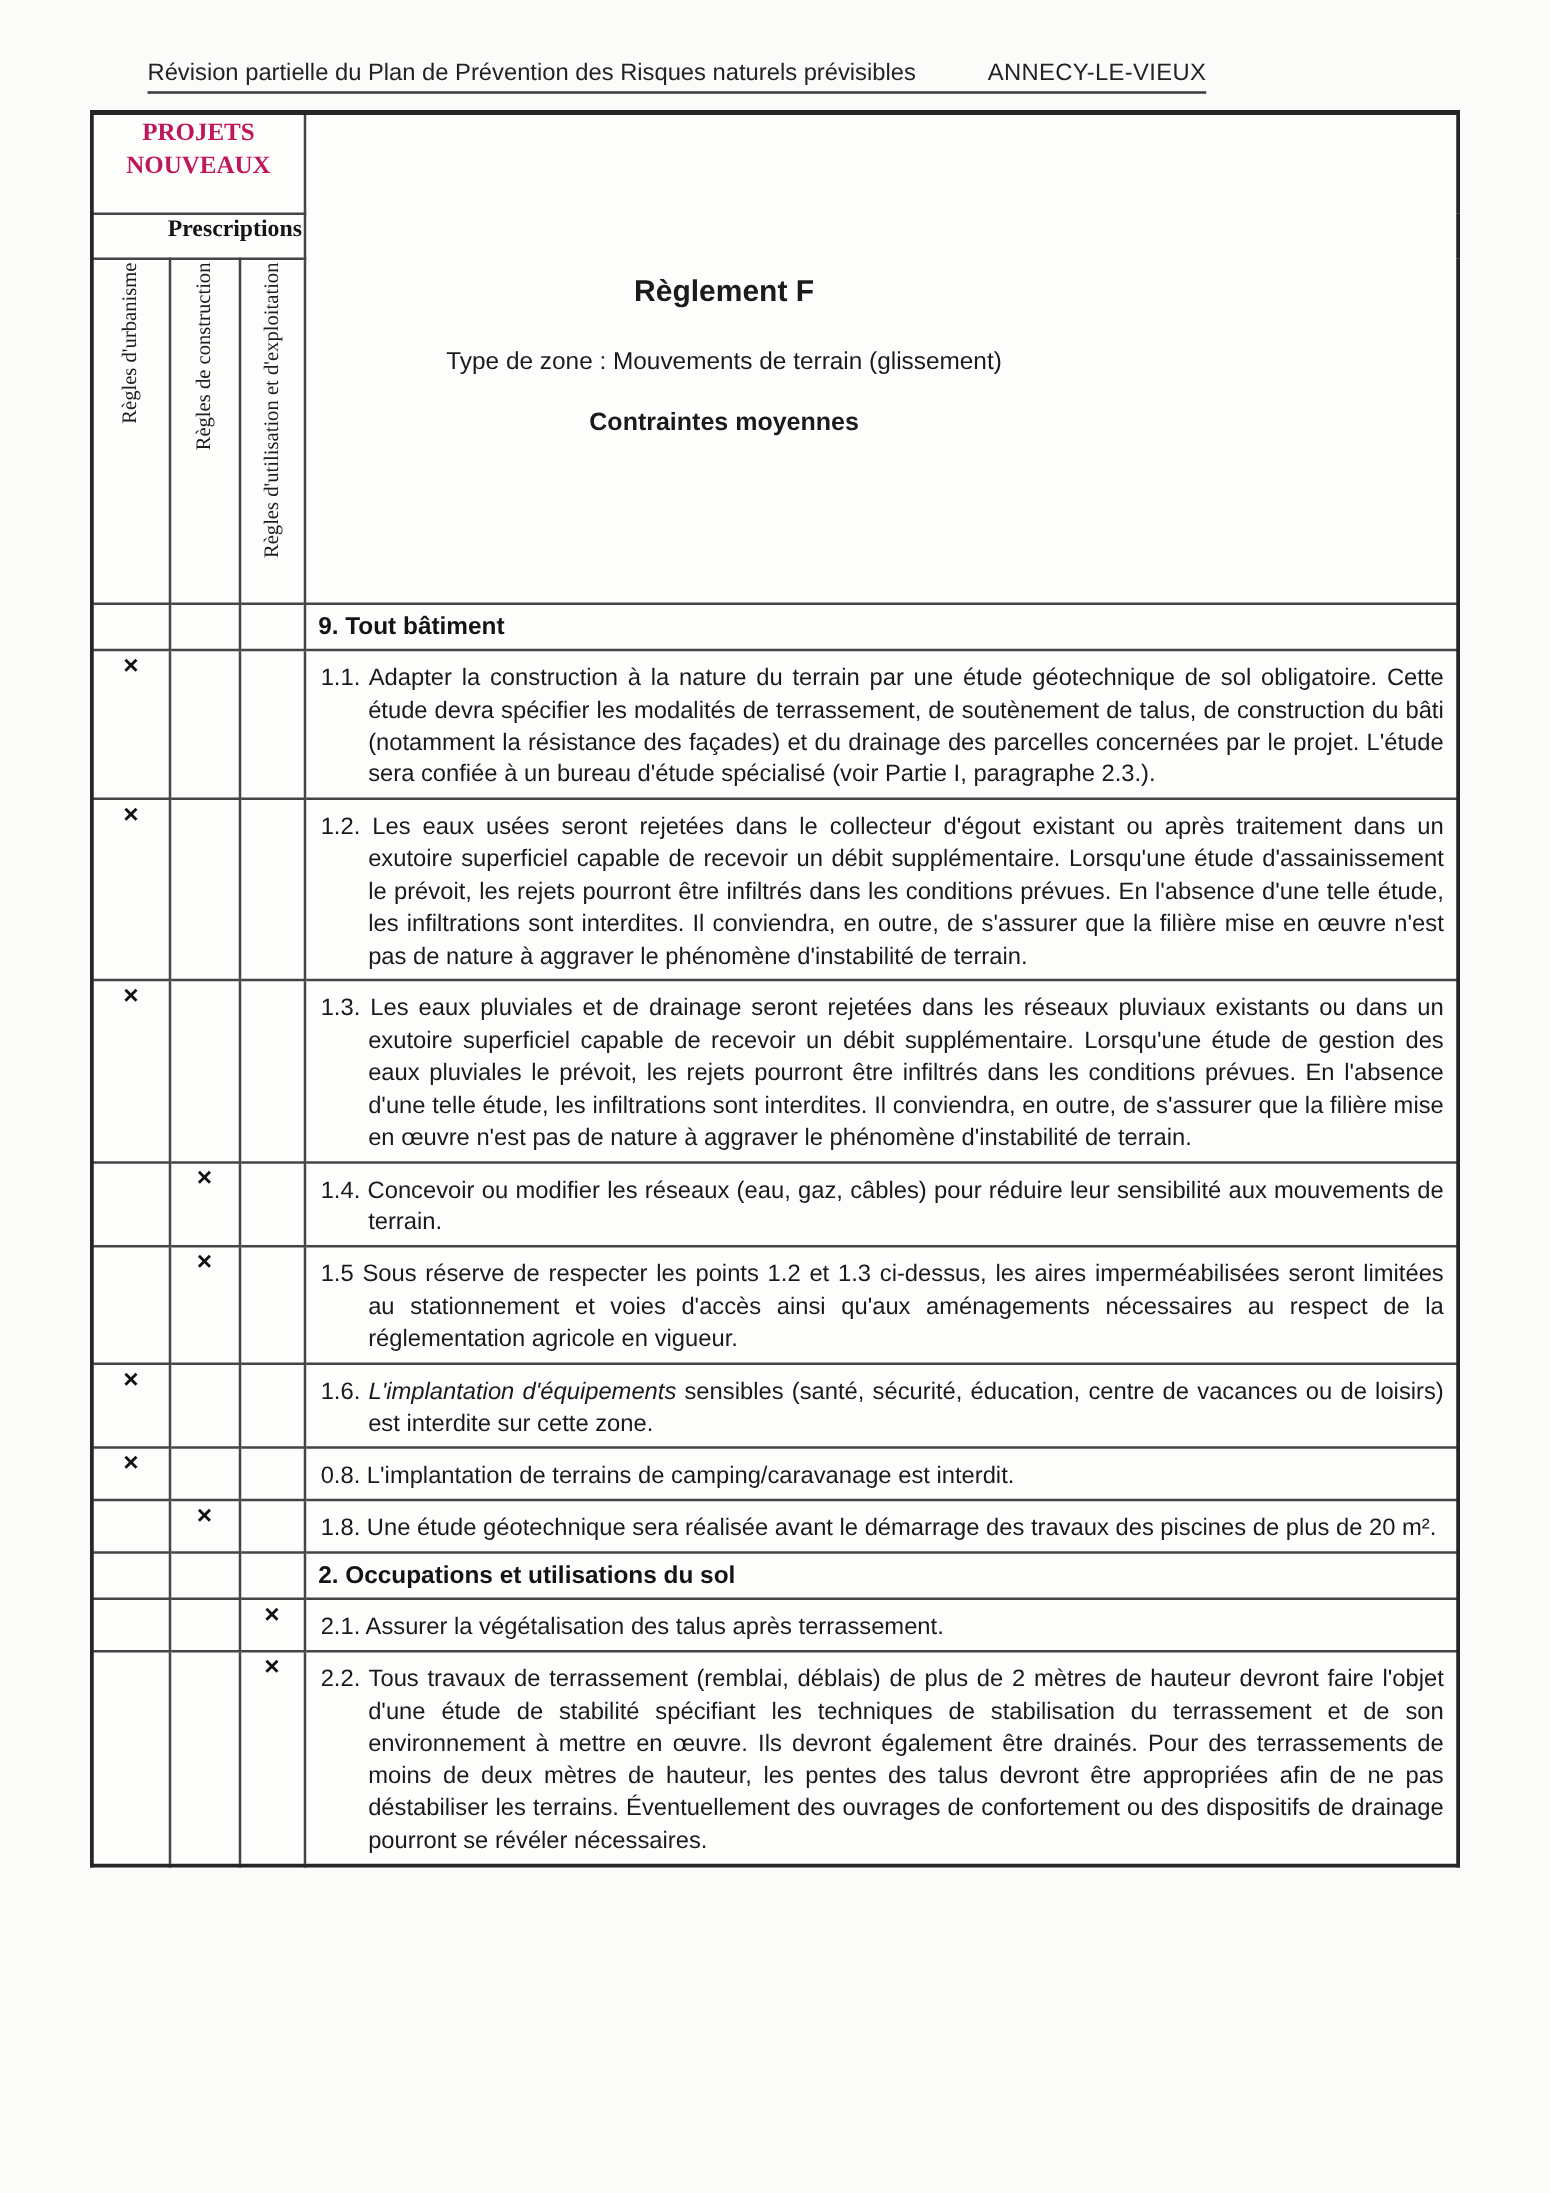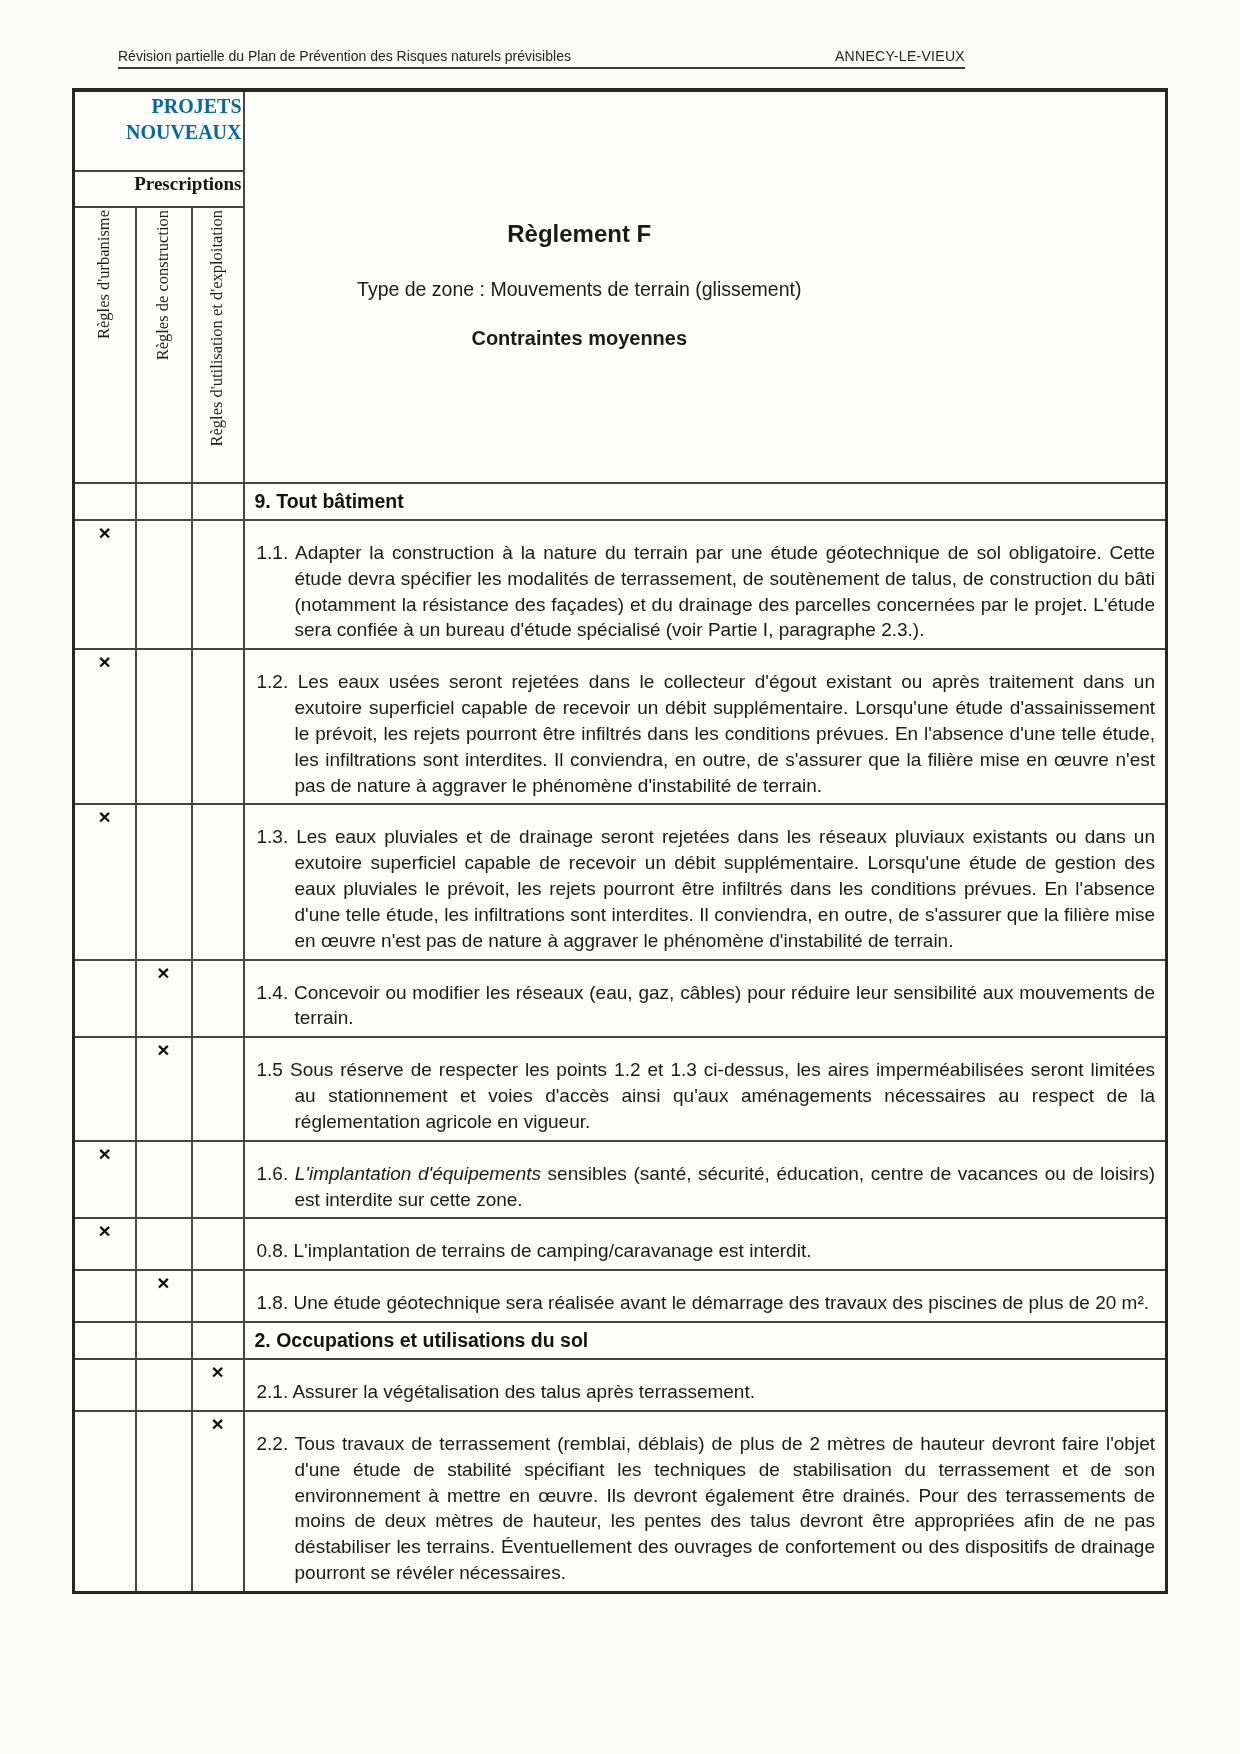--- a/index.html
+++ b/index.html
@@ -10,38 +10,38 @@
     color:#1b1b1b;
     -webkit-font-smoothing:antialiased;
   }
   .page{position:relative;width:1240px;height:1754px;}
 
   
   .doc-header{
     position:absolute;top:48px;left:118px;width:847px;
     display:flex;justify-content:space-between;align-items:flex-end;
     border-bottom:2px solid #3a3a3a;padding-bottom:3px;
-    font-size:14px;color:#232323;
+    font-size:19px;color:#232323;
   }
   .doc-header .right{letter-spacing:.3px;}
 
   
   table.reg{
     position:absolute;top:88px;left:72px;width:1096px;
     border-collapse:collapse;table-layout:fixed;
     background:#fdfdfc;
   }
   table.reg{border:3px solid #262626;border-top-width:4px;}
   table.reg td{border:2px solid #454545;vertical-align:top;}
 
   
   td.corner-projets{
-    height:76px;text-align:right;vertical-align:middle;
+    height:76px;text-align:center;vertical-align:middle;
     font-family:"Liberation Serif","DejaVu Serif",serif;
-    font-weight:bold;font-size:20px;line-height:1.3;color:#0369a1;
+    font-weight:bold;font-size:20px;line-height:1.3;color:#be185d;
   }
   td.corner-prescriptions{
     height:32px;text-align:right;vertical-align:middle;
     font-family:"Liberation Serif","DejaVu Serif",serif;
     font-weight:bold;font-size:19px;color:#151515;
   }
   td.rot-cell{
     height:270px;text-align:center;vertical-align:middle;padding:2px 0;
   }
   .rot{
@@ -63,21 +63,21 @@
   .title-line3{font-size:20px;font-weight:bold;margin:26px 0 0 0;}
 
   
   td.mark-cell{
     text-align:center;vertical-align:middle;
     font-weight:bold;font-size:21px;color:#111;
     padding:0;
   }
   td.text-cell{padding:0;}
   p.item{
-    margin:0;padding:19px 10px 5px 50px;text-indent:-38px;
+    margin:0;padding:9px 10px 5px 50px;text-indent:-38px;
     text-align:justify;font-size:19px;line-height:1.36;color:#1a1a1a;
   }
   p.section{
     margin:0;padding:6px 10px;font-weight:bold;font-size:19.5px;color:#141414;
   }
   p.item i{}
 </style>
 </head>
 <body>
 

